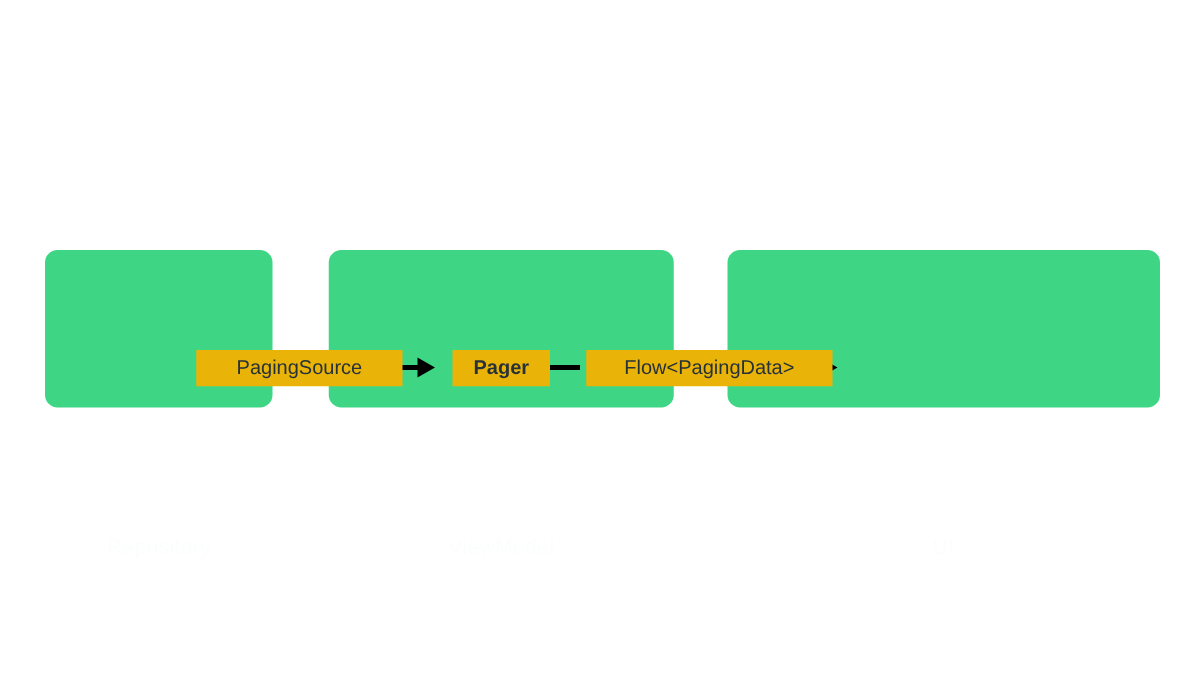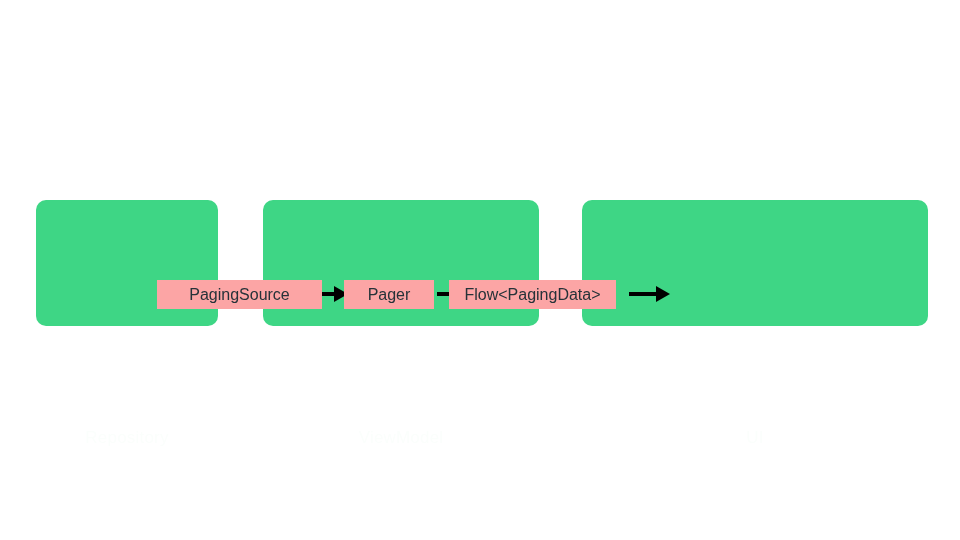--- a/index.html
+++ b/index.html
@@ -38,31 +38,31 @@
     letter-spacing: 0.2px;
   }
   #box-repository { left: 36px;  width: 182px; }
   #box-viewmodel  { left: 263px; width: 276px; }
   #box-ui         { left: 582px; width: 346px; }
 
   .node {
     position: absolute;
     top: 280px;
     height: 29px;
-    background: #fca5a5;
+    background: #eab308;
     color: #263238;
     font-size: 16px;
     display: flex;
     align-items: center;
     justify-content: center;
     white-space: nowrap;
   }
   #node-paging-source      { left: 157px; width: 165px; }
-  #node-pager              { left: 344px; width: 90px;  }
-  #node-flow-paging-data   { left: 449px; width: 167px; }
+  #node-pager              { left: 362px; width: 78px; font-weight: bold;  }
+  #node-flow-paging-data   { left: 469px; width: 197px; }
   #node-paging-data-adapter{ left: 670px; width: 154px; }
 
   .conn-line {
     position: absolute;
     top: 292px;
     height: 4px;
     background: #000000;
   }
   #conn1-line { left: 321px; width: 16px; }
   #conn2-line { left: 437px; width: 27px; }

